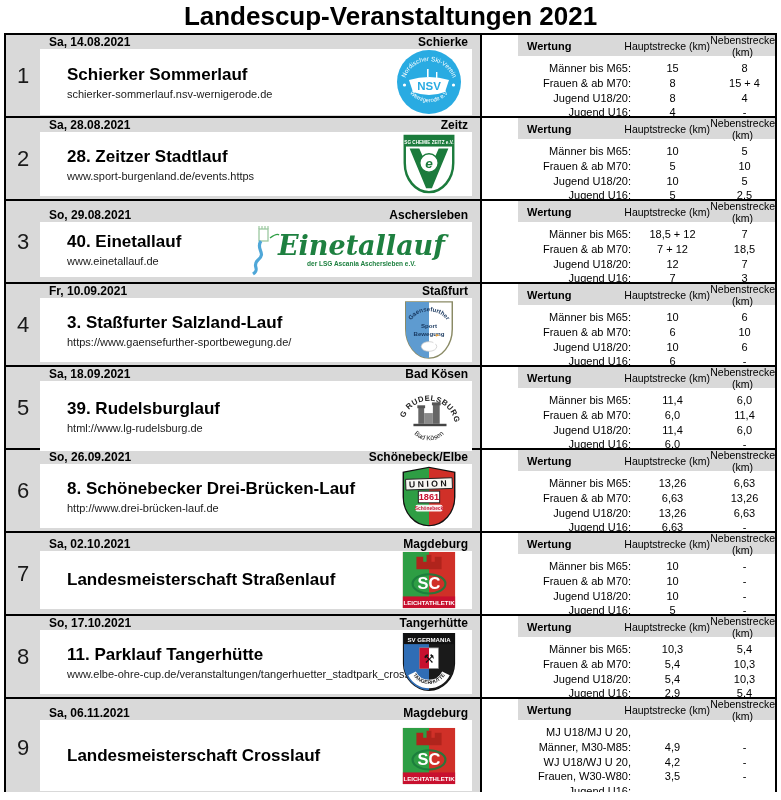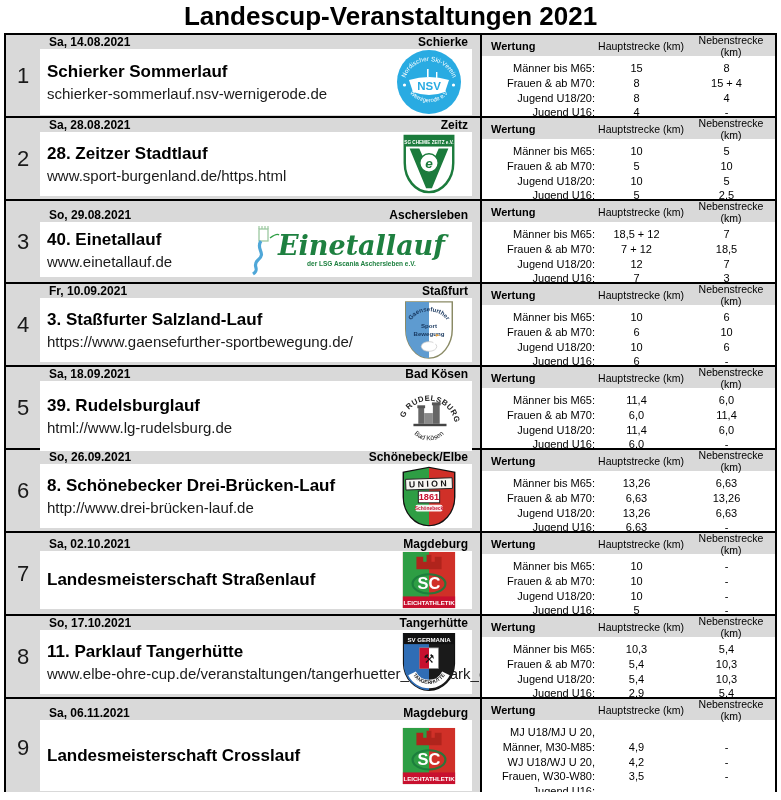--- a/index.html
+++ b/index.html
@@ -6,29 +6,29 @@
   .page{position:relative;width:781px;height:792px;overflow:hidden;background:#fff;}
   .doc-title{position:absolute;top:1px;left:0;width:100%;text-align:center;font-size:26px;font-weight:bold;letter-spacing:0px;}
   .table{position:absolute;left:4px;top:33px;width:769px;border:2px solid #000;background:#D9D9D9;}
   .row{display:flex;height:81px;border-bottom:2px solid #000;background:#D9D9D9;}
   .row.last{height:97px;border-bottom:none;}
   .left{width:474px;display:flex;}
   .numcol{width:34px;display:flex;align-items:center;justify-content:center;font-size:22px;color:#1a1a1a;}
   .main{flex:1;display:flex;flex-direction:column;min-width:0;}
   .datebar{height:21px;display:flex;justify-content:space-between;align-items:flex-end;font-size:12px;font-weight:bold;padding:0 12px 0 9px;}
   .whitebox{flex:1;background:#fff;margin:0 8px 5px 0;display:flex;align-items:center;min-width:0;}
-  .evttext{flex:1;padding-left:7px;min-width:0;}
+  .evttext{flex:1;padding-left:27px;min-width:0;}
   .evtname{font-size:17px;font-weight:bold;white-space:nowrap;}
-  .evturl{font-size:15px;margin-top:3px;color:#1a1a1a;white-space:nowrap;}
+  .evturl{font-size:11px;margin-top:3px;color:#1a1a1a;white-space:nowrap;}
   .logo{width:86px;display:flex;align-items:center;justify-content:center;flex:none;}
   .logo-einet{width:226px;flex:none;display:flex;align-items:center;justify-content:flex-start;}
   .einet-text{margin-left:-2px;}
   .einet-script{font-family:"DejaVu Serif",serif;font-style:italic;font-weight:bold;font-size:27px;line-height:27px;color:#1E8040;}
   .einet-cap{font-size:6.5px;font-weight:bold;color:#1E8040;text-align:center;margin-top:1px;}
-  .right{flex:1;border-left:2px solid #000;background:#fff;display:flex;flex-direction:column;min-width:0;}
+  .right{flex:1;border-left:2px solid #000;background:#fff;display:flex;flex-direction:column;min-width:0;padding-left:36px;}
   .whead{height:21px;background:#D9D9D9;display:flex;align-items:center;font-size:11px;}
   .wc1{width:104px;padding-left:9px;font-weight:bold;}
   .wc2{width:92px;text-align:center;font-size:10.5px;}
   .wc3{flex:1;text-align:center;font-size:10.5px;}
   .wbody{flex:1;padding-top:5px;font-size:11px;}
   .wrow{display:flex;line-height:14.8px;}
   .wlabel{width:113px;text-align:right;}
   .whaupt{width:83px;text-align:center;}
   .wneben{flex:1;text-align:center;}
   svg text{font-family:"Liberation Sans",sans-serif;}
@@ -107,21 +107,21 @@
       <div class="left">
         <div class="numcol">2</div>
         <div class="main">
           <div class="datebar">
             <span>Sa, 28.08.2021</span>
             <span>Zeitz</span>
           </div>
           <div class="whitebox">
             <div class="evttext">
               <div class="evtname">28. Zeitzer Stadtlauf</div>
-              <div class="evturl">www.sport-burgenland.de/https.html</div>
+              <div class="evturl">www.sport-burgenland.de/events.https</div>
             </div>
             <div class="logo">
               <svg width="58" height="64" viewBox="0 0 58 66">
                 <path d="M4 4 H54 V32 A25 30 0 0 1 29 62 A25 30 0 0 1 4 32 Z" fill="#fff" stroke="#1B7B3C" stroke-width="2.5"></path>
                 <rect x="5" y="5" width="48" height="10" fill="#1B7B3C"></rect>
                 <text x="29" y="12" text-anchor="middle" font-size="4.8" font-weight="bold" fill="#fff">SG CHEMIE ZEITZ e.V.</text>
                 <polygon points="9,17 19,17 29,40 39,17 49,17 32,58 26,58" fill="#1B7B3C"></polygon>
                 <circle cx="29" cy="32" r="9.5" fill="#fff" stroke="#1B7B3C" stroke-width="1.5"></circle>
                 <text x="29" y="37" text-anchor="middle" font-size="14" font-style="italic" font-weight="bold" font-family="DejaVu Serif" fill="#1B7B3C">e</text>
               </svg>

